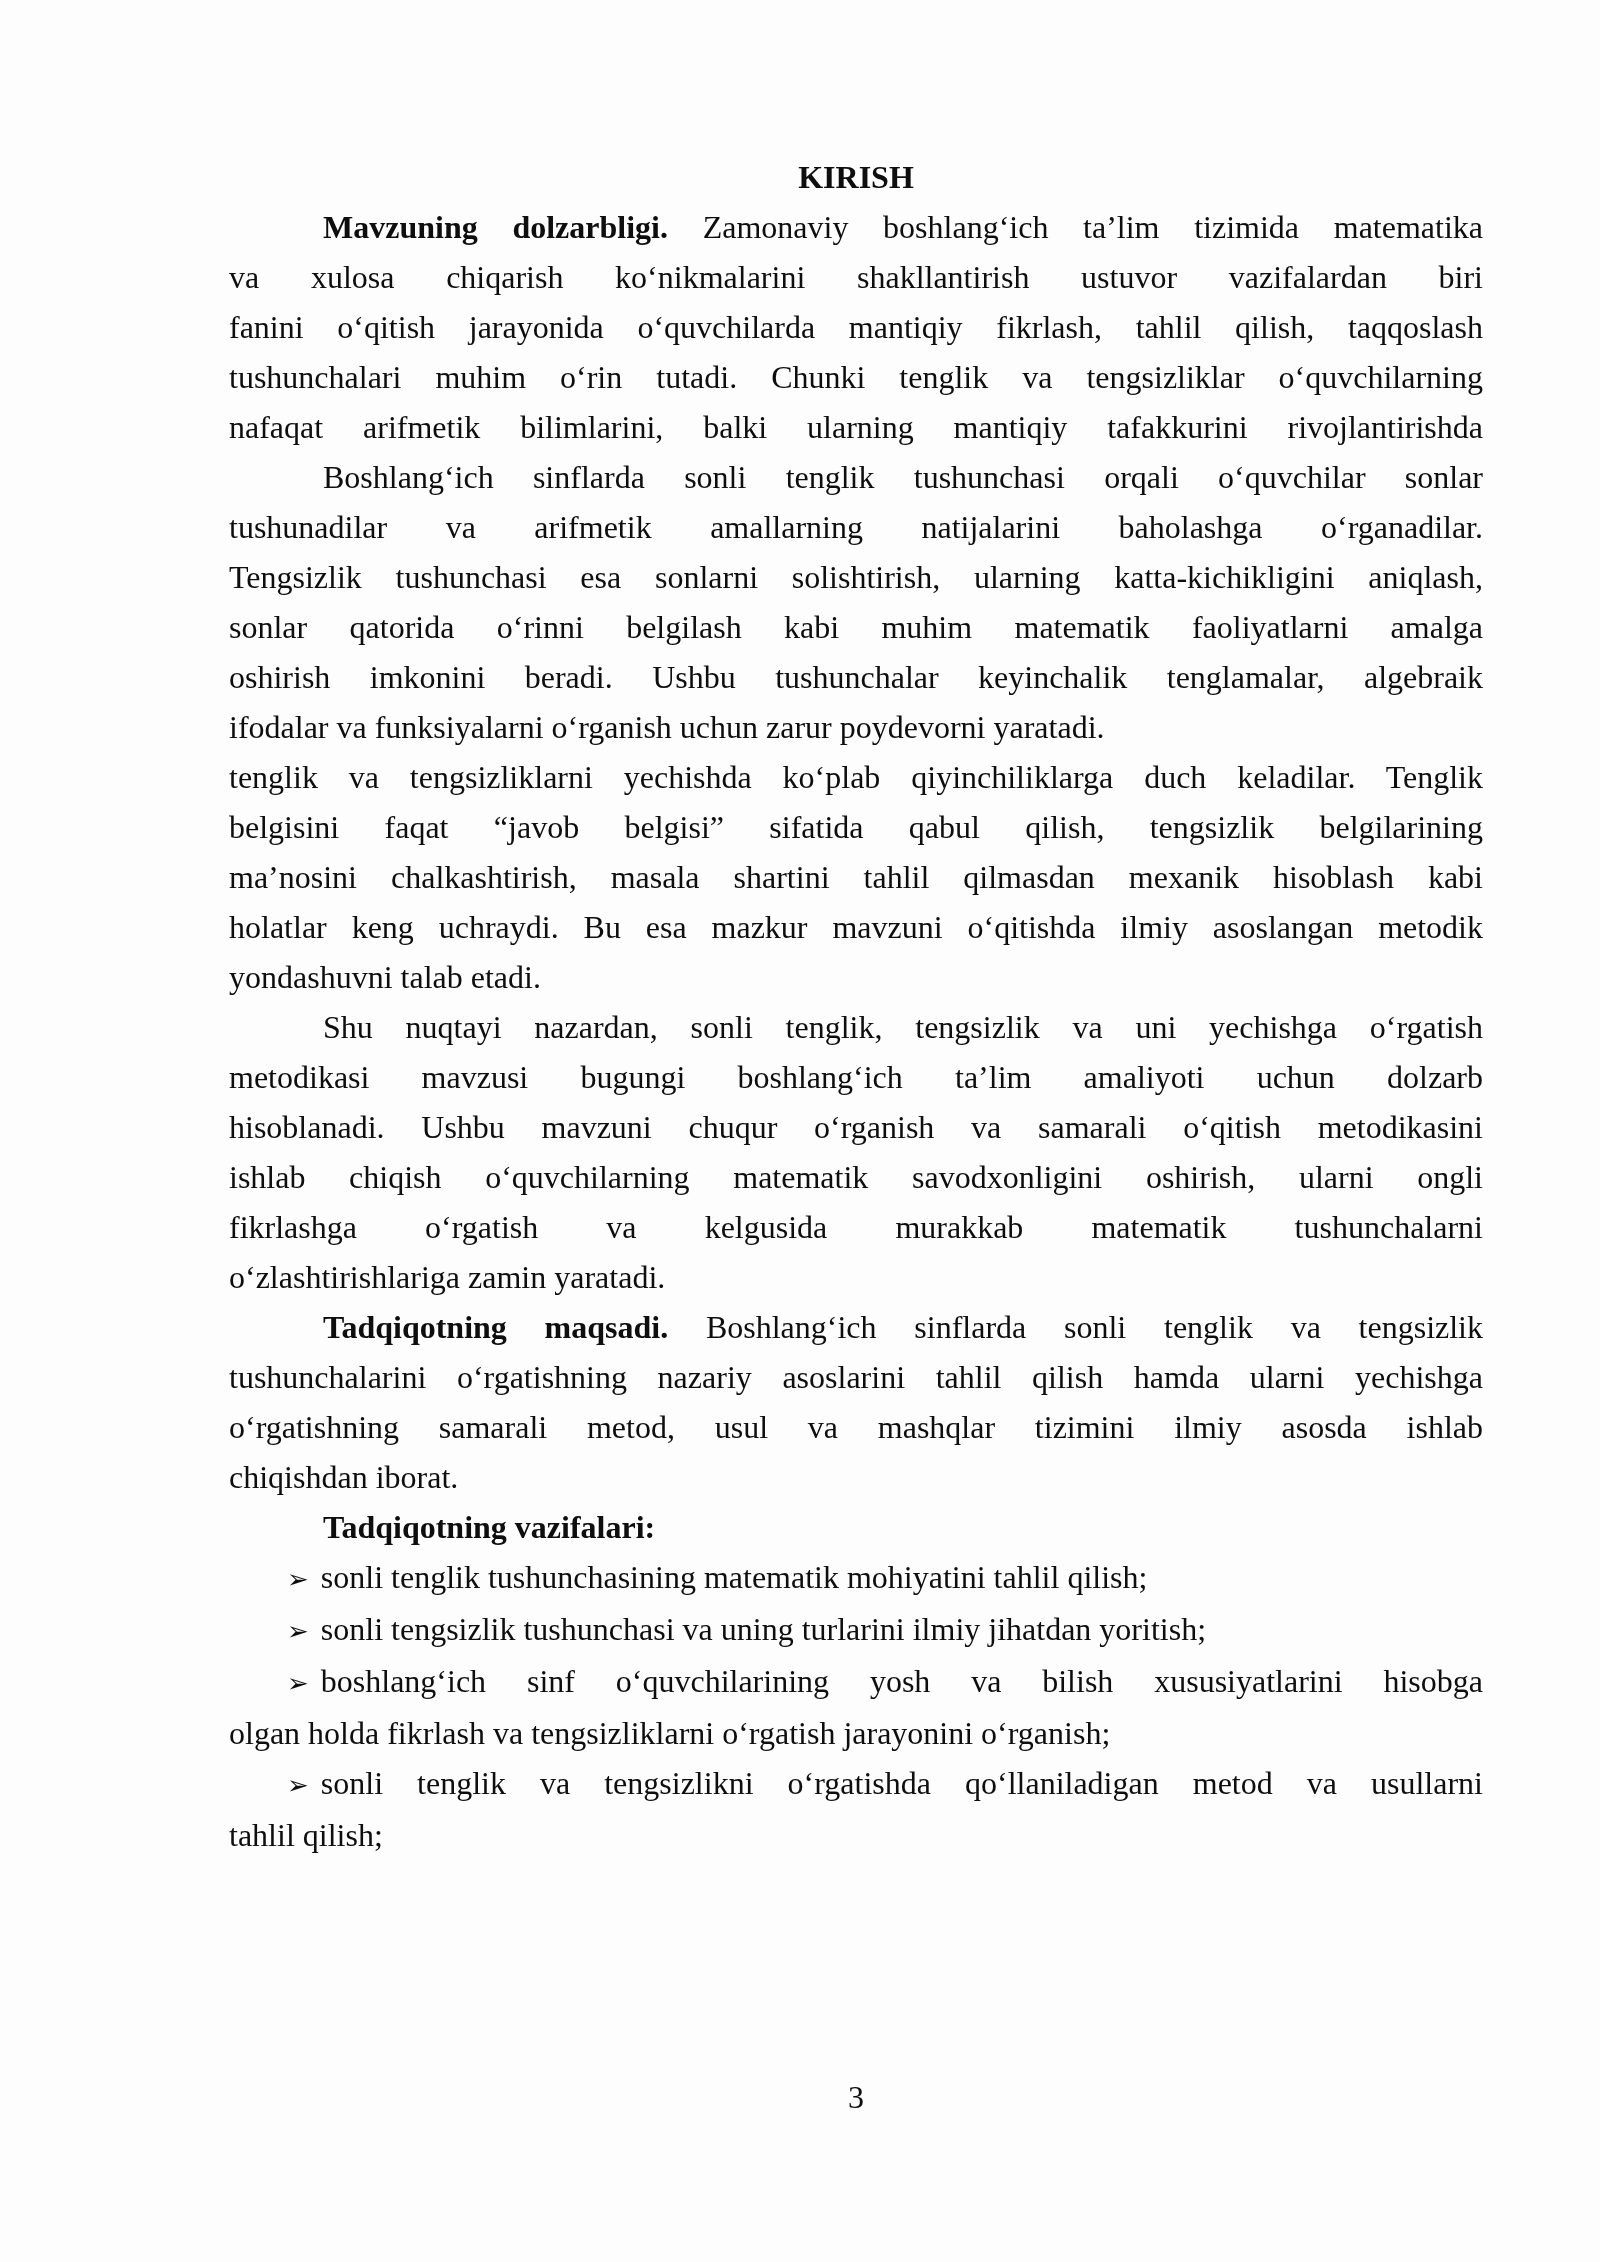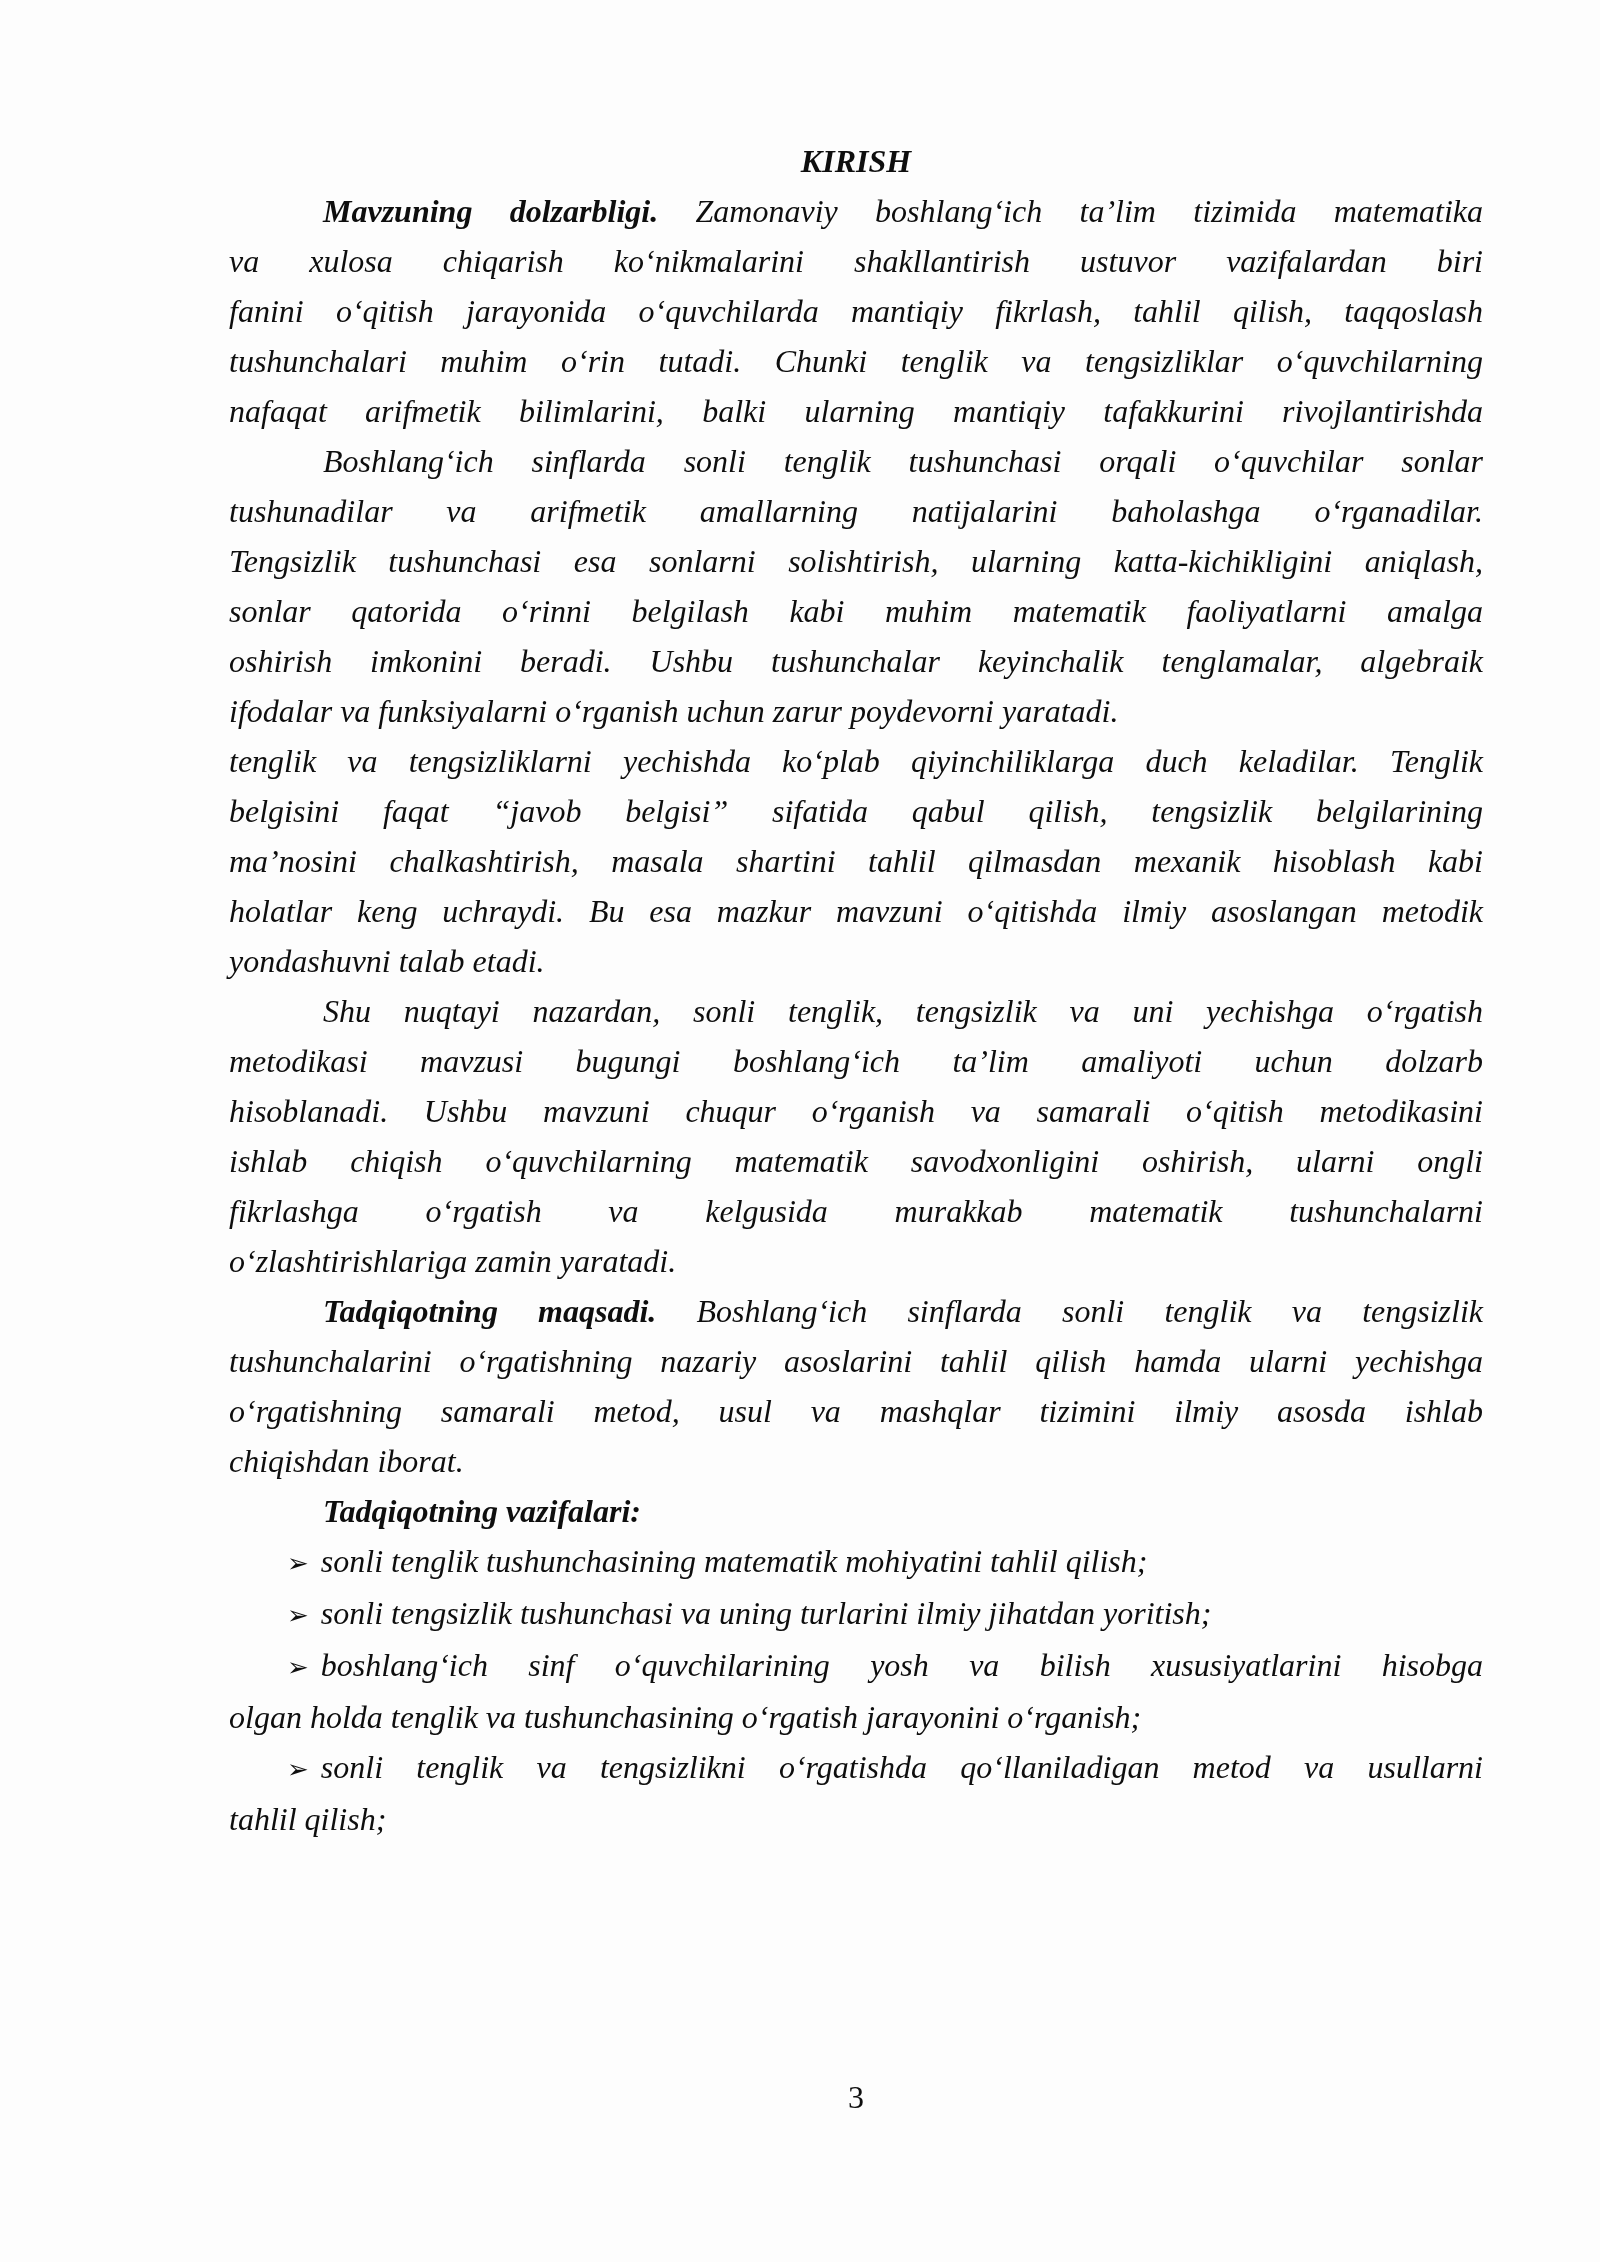--- a/index.html
+++ b/index.html
@@ -13,23 +13,22 @@
     height: 2262px;
     background: #fdfdfd;
     color: #0e0e0e;
     font-family: "Liberation Serif", "DejaVu Serif", serif;
     font-size: 32px;
     overflow: hidden;
   }
   .content {
     position: absolute;
     left: 229px;
-    top: 136px;
+    top: 152px;
     width: 1254px;
-    font-style: italic;
   }
   .line {
     line-height: 50px;
     text-align: justify;
     text-align-last: left;
     min-height: 50px;
   }
   .line.j {
     text-align-last: justify;
   }
@@ -103,21 +102,21 @@
         <div class="line ind-para"><b>Tadqiqotning vazifalari:</b></div>
       </div>
       <div class="block bullet">
         <div class="line ind-bullet"><span class="marker">➢</span><span>sonli tenglik tushunchasining matematik mohiyatini tahlil qilish;</span></div>
       </div>
       <div class="block bullet">
         <div class="line ind-bullet"><span class="marker">➢</span><span>sonli tengsizlik tushunchasi va uning turlarini ilmiy jihatdan yoritish;</span></div>
       </div>
       <div class="block bullet">
         <div class="line j ind-bullet"><span class="marker">➢</span><span>boshlangʻich sinf oʻquvchilarining yosh va bilish xususiyatlarini hisobga</span></div>
-        <div class="line"><span>olgan holda tenglik va tushunchasining oʻrgatish jarayonini oʻrganish;</span></div>
+        <div class="line"><span>olgan holda fikrlash va tengsizliklarni oʻrgatish jarayonini oʻrganish;</span></div>
       </div>
       <div class="block bullet">
         <div class="line j ind-bullet"><span class="marker">➢</span><span>sonli tenglik va tengsizlikni oʻrgatishda qoʻllaniladigan metod va usullarni</span></div>
         <div class="line"><span>tahlil qilish;</span></div>
       </div>
     </div>
   <div class="footer">
     <span>3</span>
   </div>
 </div>

